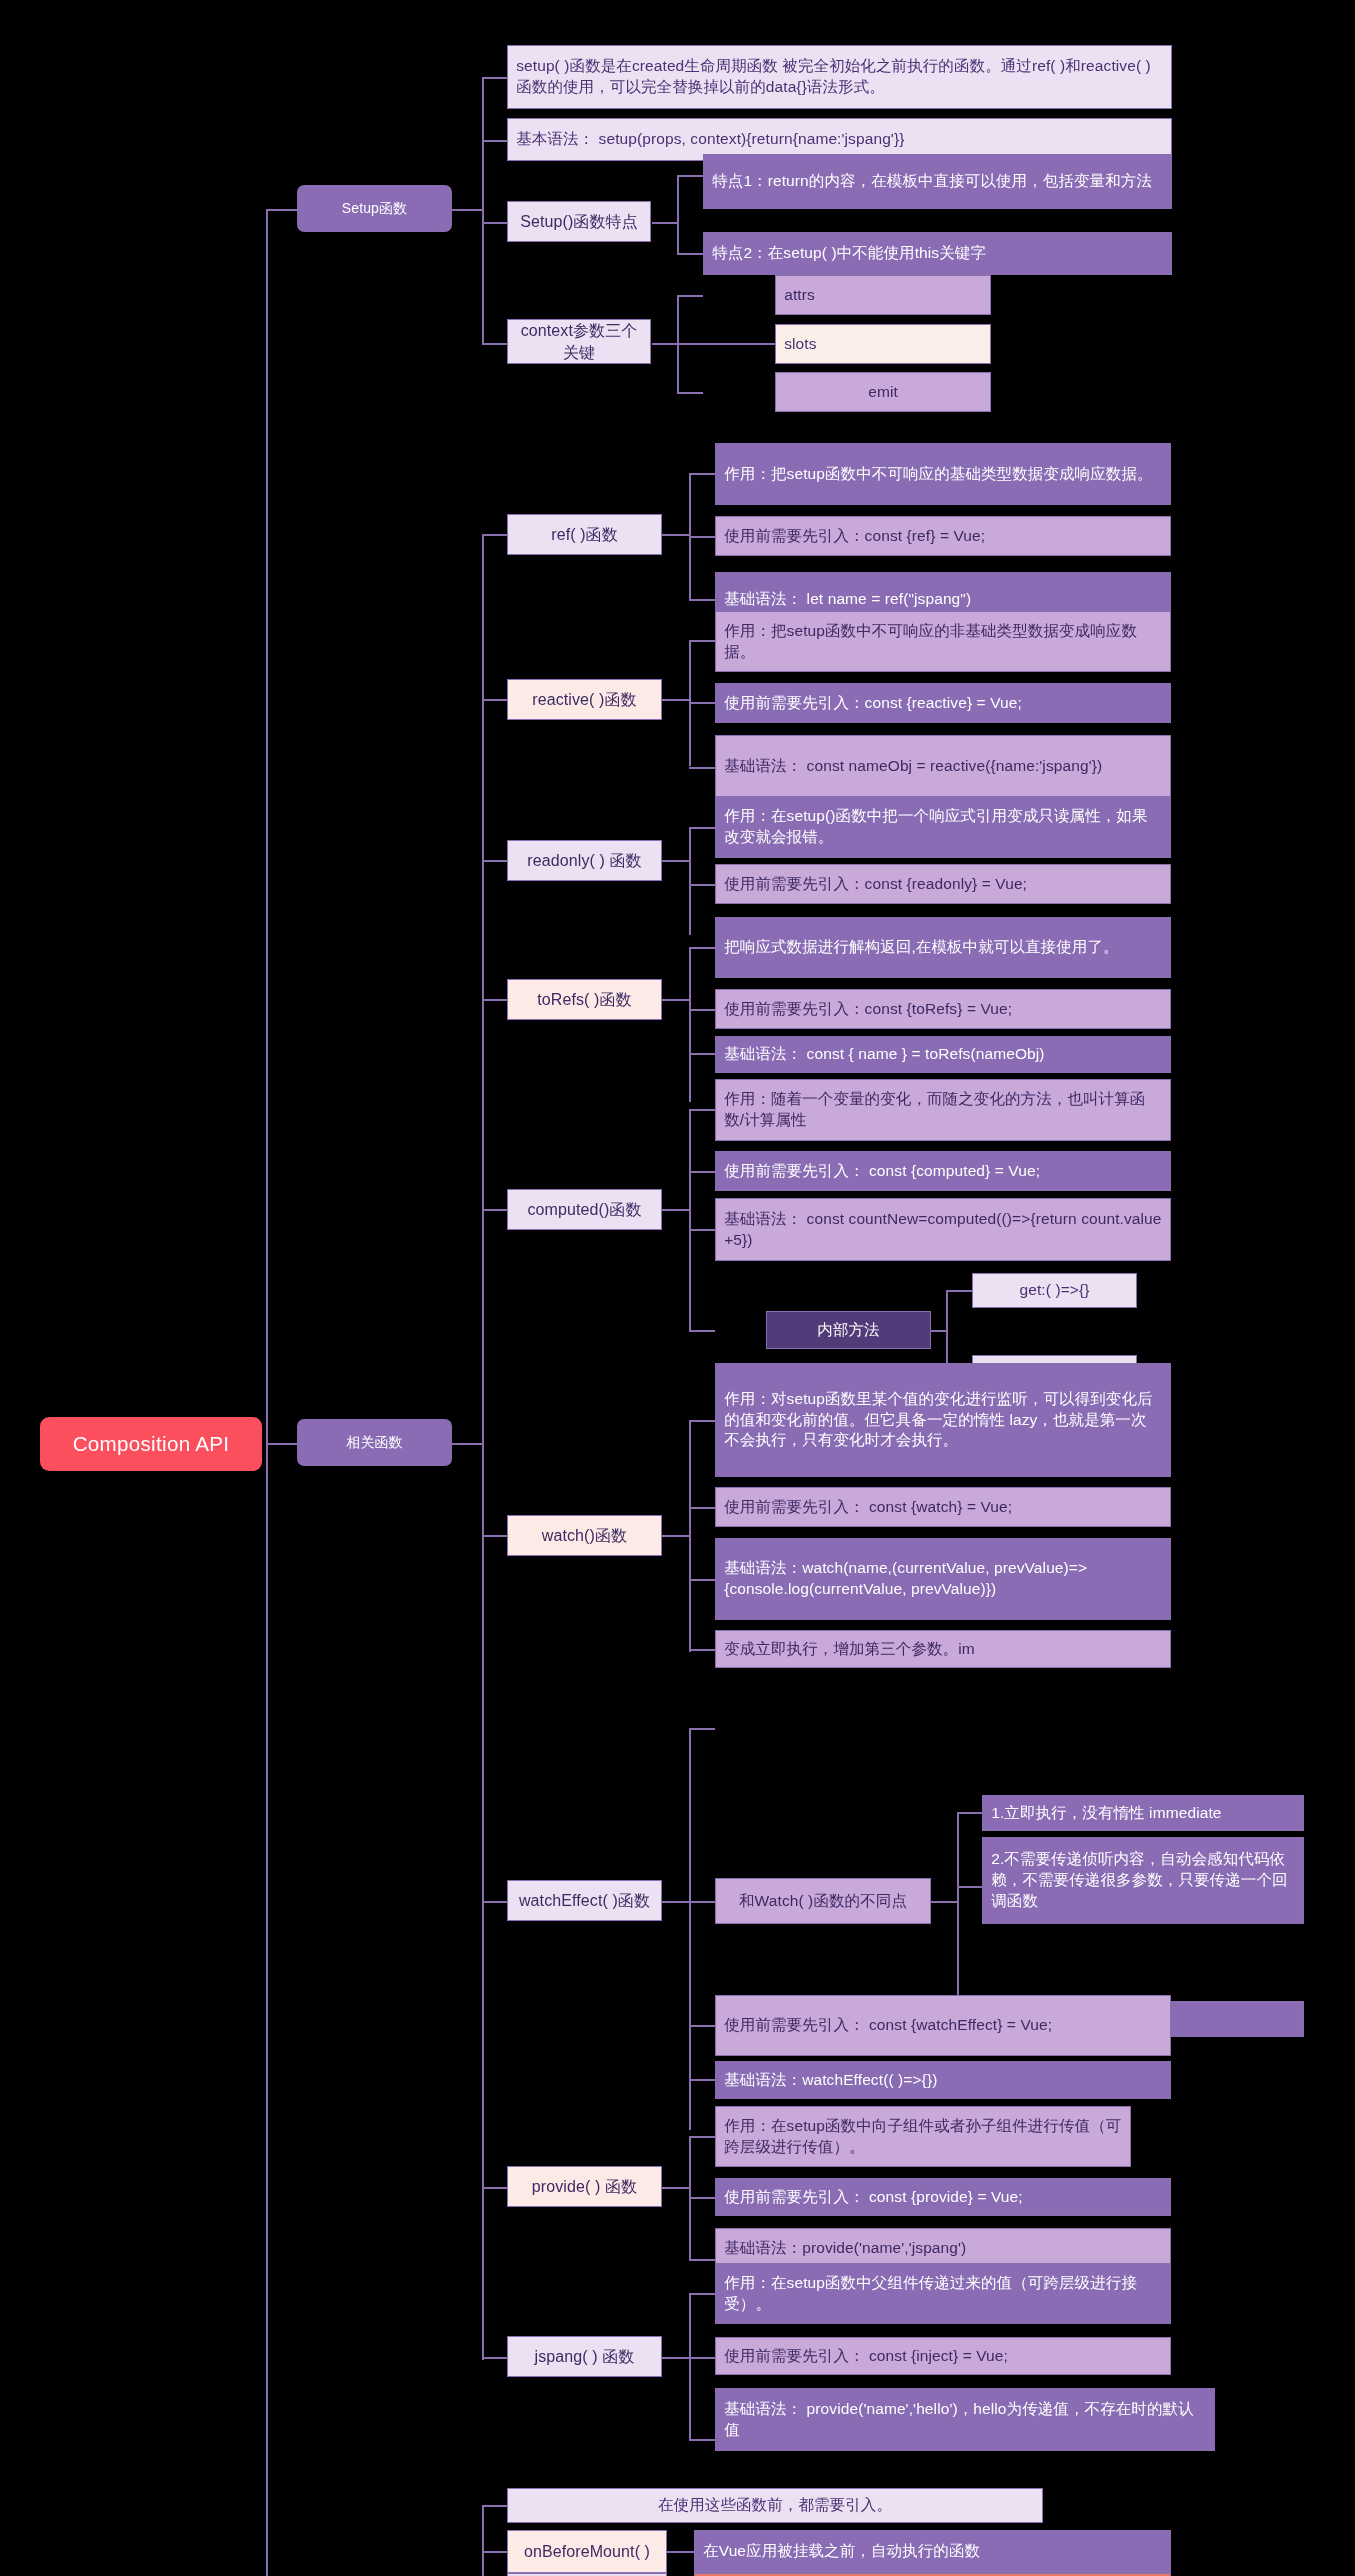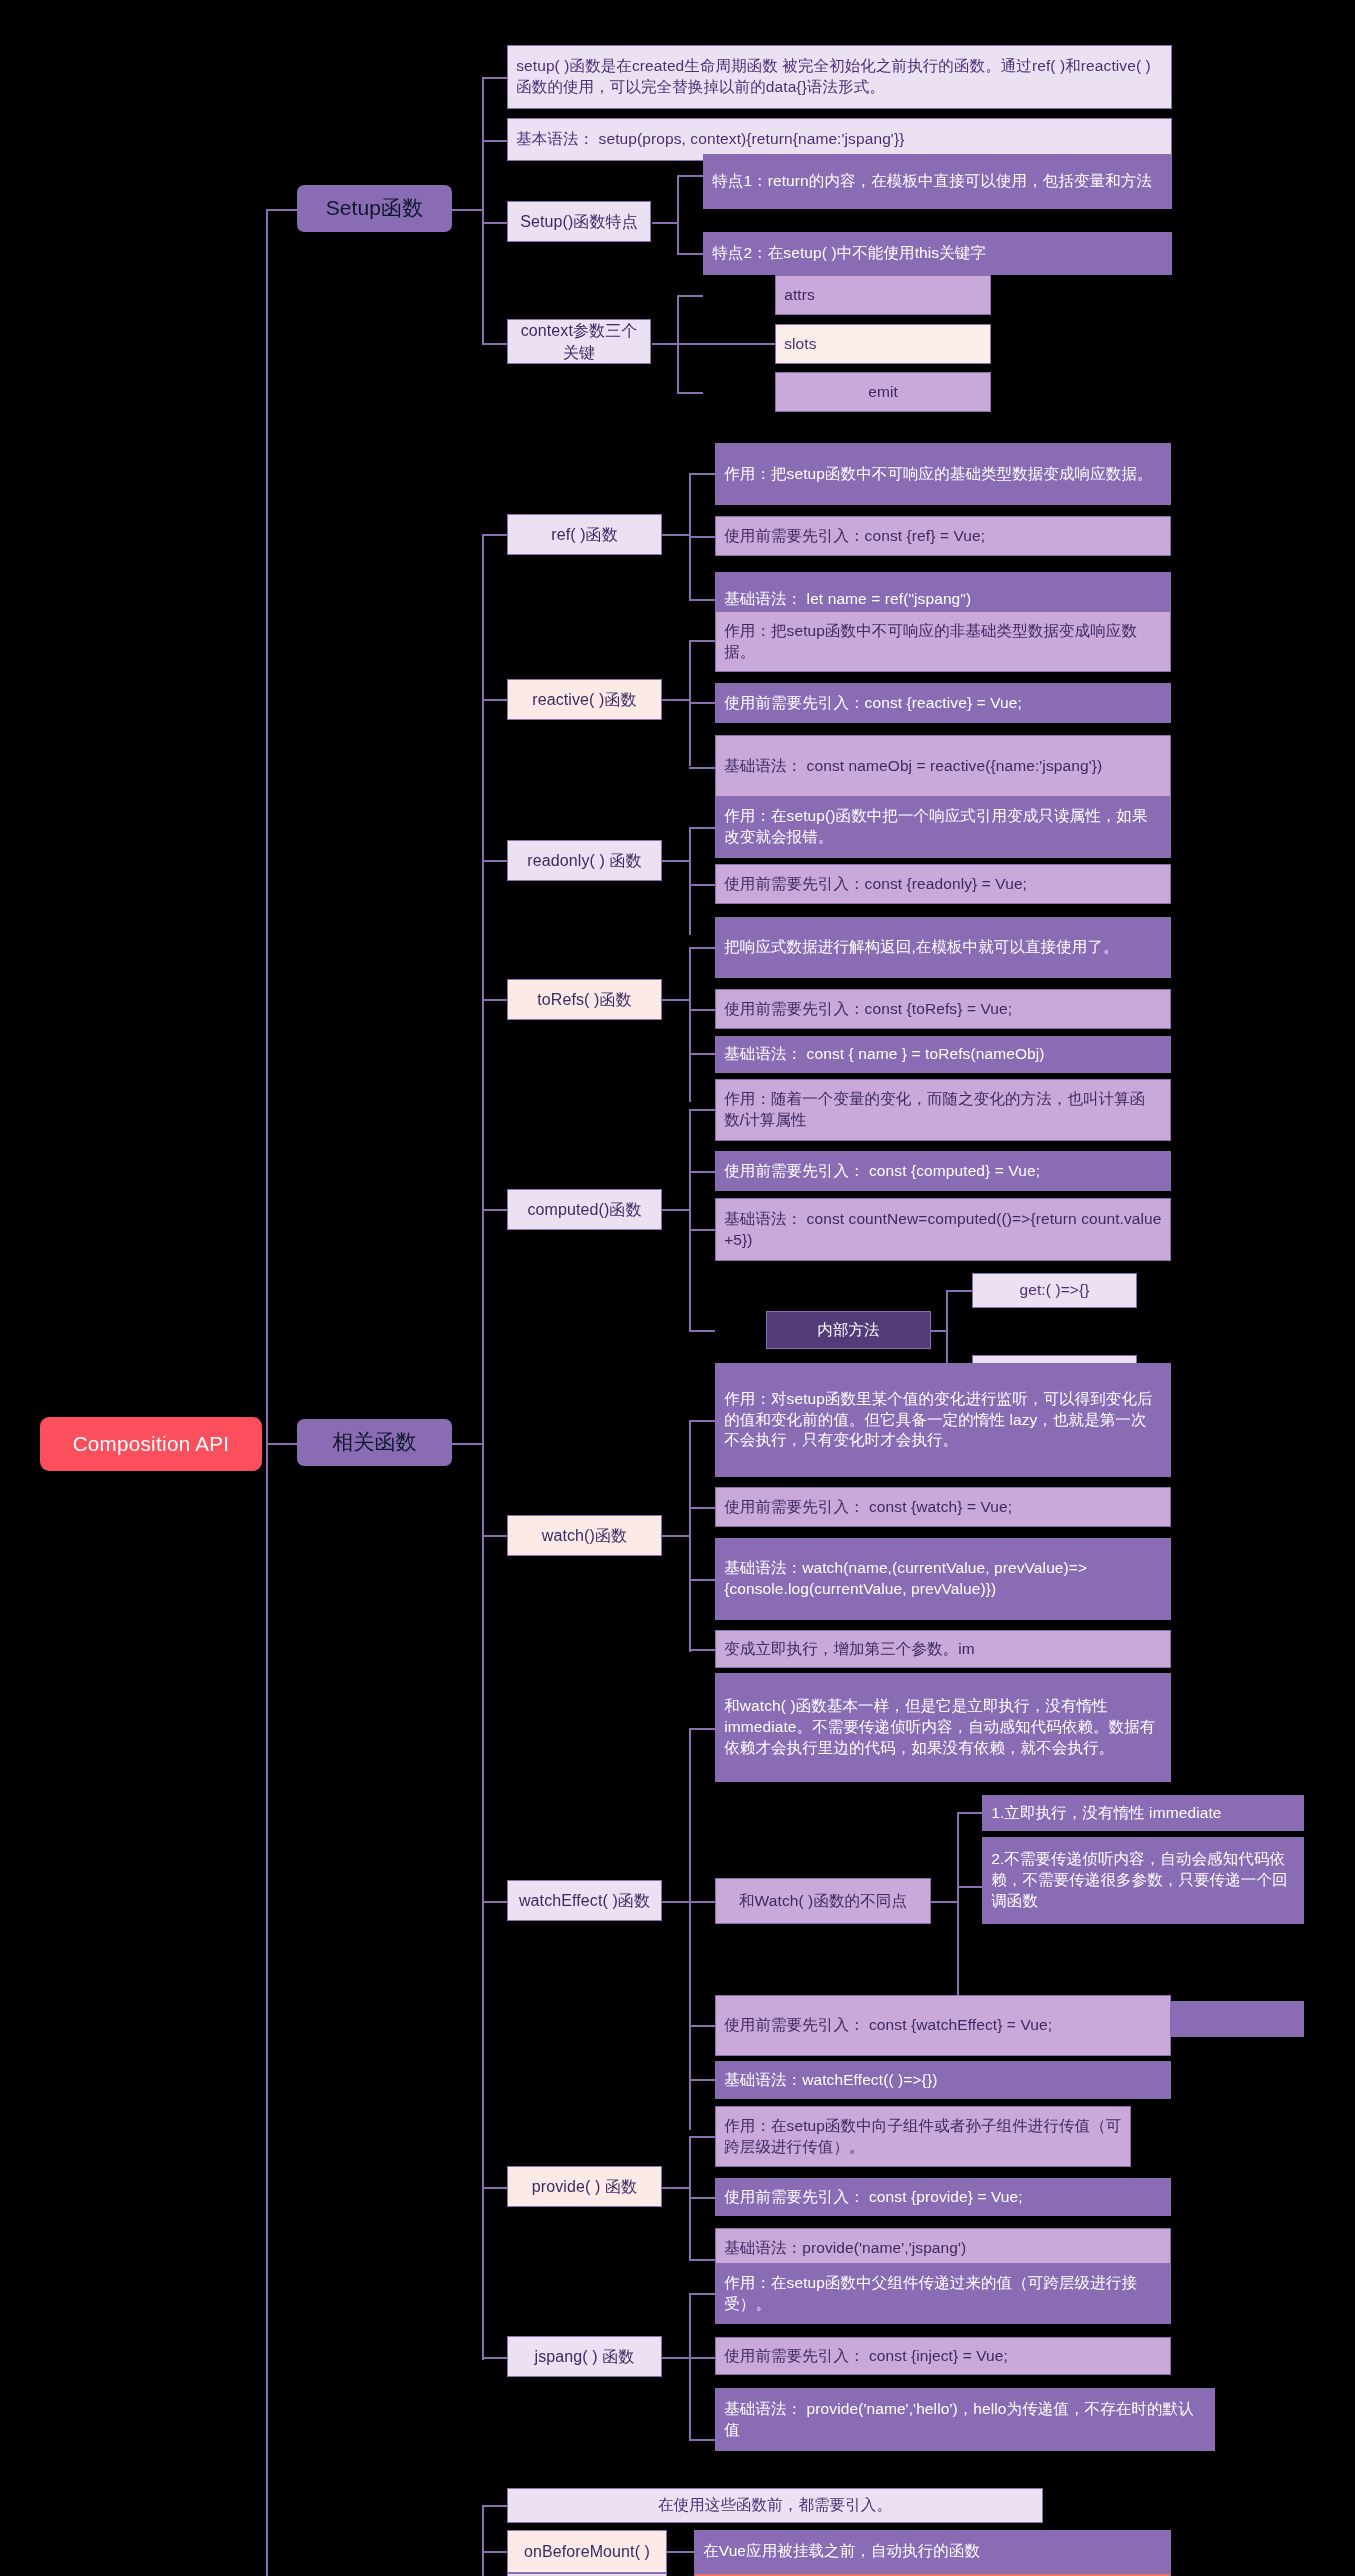--- a/index.html
+++ b/index.html
@@ -22,22 +22,22 @@
   .node .txt{display:block;width:100%;}
 
   
   .root{
     background:#fb4f5e;border:none;border-radius:9.3px;
     color:#ffffff;justify-content:center;text-align:center;
     font-size:20.6px;letter-spacing:0.3px;
   }
   .branch{
     background:#8a6cb5;border:none;border-radius:7.2px;
-    color:#0f172a;justify-content:center;text-align:center;
-    font-size:21px;
+    color:#ffffff;justify-content:center;text-align:center;
+    font-size:14px;
   }
 
   
   .chip{
     justify-content:center;text-align:center;
     color:#3d2a63;font-size:16px;
     padding:2.1px 5.2px;
   }
   .chip.lav{background:#ece1f3;}
   .chip.pink{background:#fbeae6;}
@@ -273,23 +273,20 @@
   </div>
 
   <div class="ln h" style="left:482px;top:1901px;width:26px;"></div>
   <div class="node chip lav" style="left:507px;top:1880px;width:155px;height:41px;">
     <span class="txt">watchEffect( )函数</span>
   </div>
   <div class="ln v" style="left:689px;top:1728px;height:402px;"></div>
   <div class="ln h" style="left:662px;top:1901px;width:27px;"></div>
 
   <div class="ln h" style="left:689px;top:1728px;width:26px;"></div>
-  <div class="node leaf dark" style="left:715px;top:1673px;width:456px;height:109px;">
-    <span class="txt">和watch( )函数基本一样，但是它是立即执行，没有惰性 immediate。不需要传递侦听内容，自动感知代码依赖。数据有依赖才会执行里边的代码，如果没有依赖，就不会执行。</span>
-  </div>
 
   <div class="ln h" style="left:689px;top:1901px;width:26px;"></div>
   <div class="node leaf mid" style="left:715px;top:1878px;width:216px;height:46px;justify-content:center;text-align:center;">
     <span class="txt" style="text-align:center;">和Watch( )函数的不同点</span>
   </div>
   <div class="ln v" style="left:957px;top:1812px;height:206px;"></div>
   <div class="ln h" style="left:931px;top:1901px;width:26px;"></div>
 
   <div class="ln h" style="left:957px;top:1812px;width:26px;"></div>
   <div class="node leaf dark" style="left:982px;top:1795px;width:322px;height:36px;">

